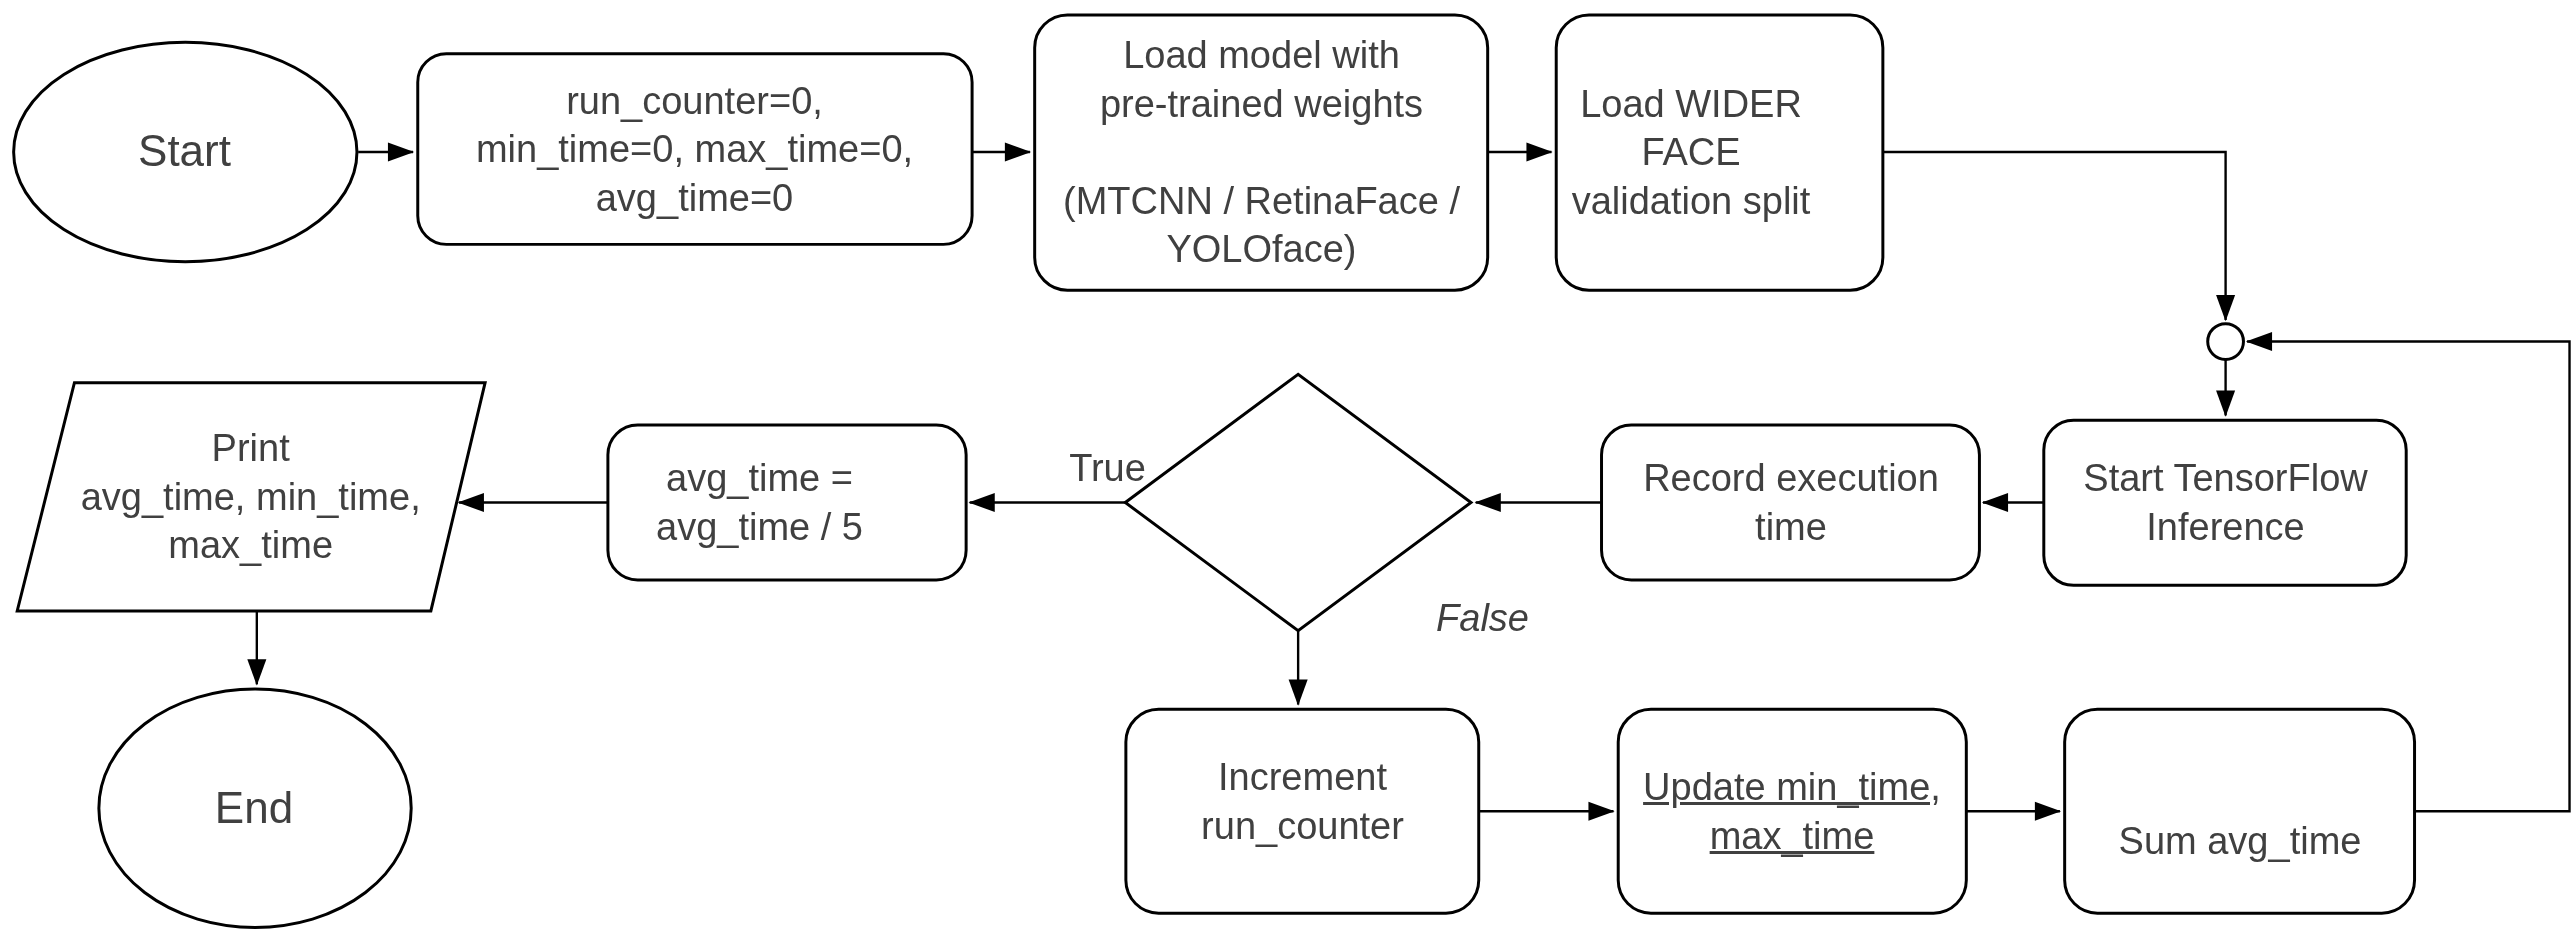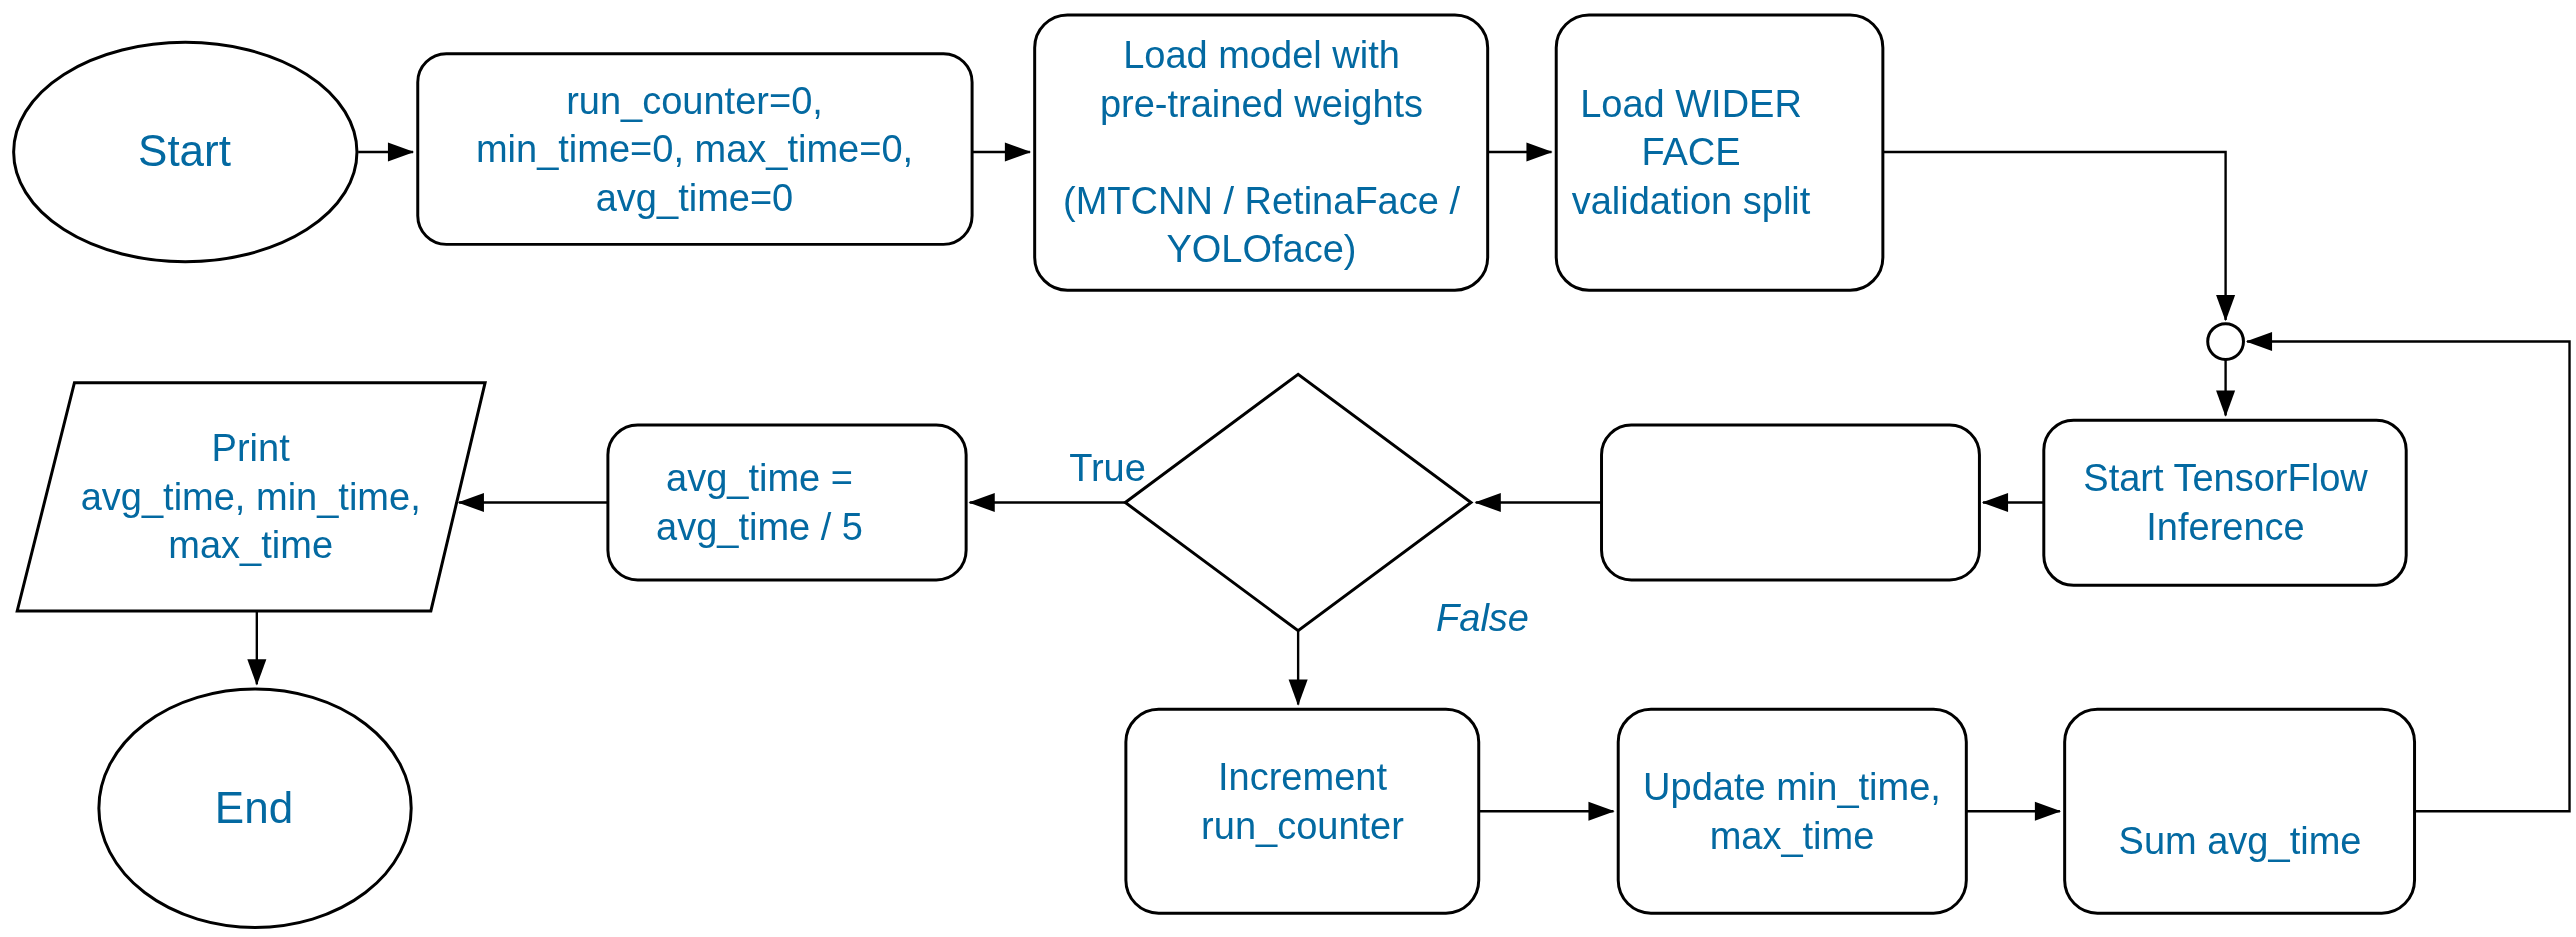--- a/index.html
+++ b/index.html
@@ -12,21 +12,21 @@
     overflow: hidden;
   }
   .canvas svg { position: absolute; left: 0; top: 0; }
   .label {
     position: absolute;
     display: flex;
     align-items: center;
     justify-content: center;
     text-align: center;
     white-space: pre-line;
-    color: #0369a1;
+    color: #404040;
     font-size: 38px;
     line-height: 1.28;
     pointer-events: none;
   }
   .label.terminator { font-size: 44px; }
   .label.edge { font-size: 38px; }
 </style>
 </head>
 <body>
 
@@ -86,35 +86,37 @@
 (MTCNN / RetinaFace /
 YOLOface)</div>
 
   <div class="label" style="left:1556px; top:15px; width:270px; height:275px;">Load WIDER
 FACE
 validation split</div>
 
   <div class="label" style="left:2044px; top:420px; width:363px; height:165px;border-radius:8px;">Start TensorFlow
 Inference</div>
 
+  <div class="label" style="left:1602px; top:425px; width:378px; height:155px;">Record execution
+time</div>
 
 
   <div class="label" style="left:608px; top:425px; width:303px; height:155px;border-radius:23px;">avg_time =
 avg_time / 5</div>
 
   <div class="label" style="left:16.7px; top:383px; width:468px; height:228px;">Print
 avg_time, min_time,
 max_time</div>
 
   <div class="label terminator" style="left:98px; top:689px; width:312px; height:239px;">End</div>
 
   <div class="label" style="left:1126px; top:710px; width:353px; height:184px;">Increment
 run_counter</div>
 
-  <div class="label" style="left:1618px; top:710px; width:348px; height:204px;">Update min_time,
+  <div class="label" style="left:1618px; top:710px; width:348px; height:204px;text-decoration:underline;">Update min_time,
 max_time</div>
 
   <div class="label" style="left:2065px; top:710px; width:350px; height:204px;margin-top:29px;">Sum avg_time</div>
 
   <div class="label edge" style="left:1051px; top:441px; width:113px; height:54px;">True</div>
 
   <div class="label edge" style="left:1420px; top:593px; width:125px; height:51px;font-style:italic;">False</div>
 
 </div>
 

